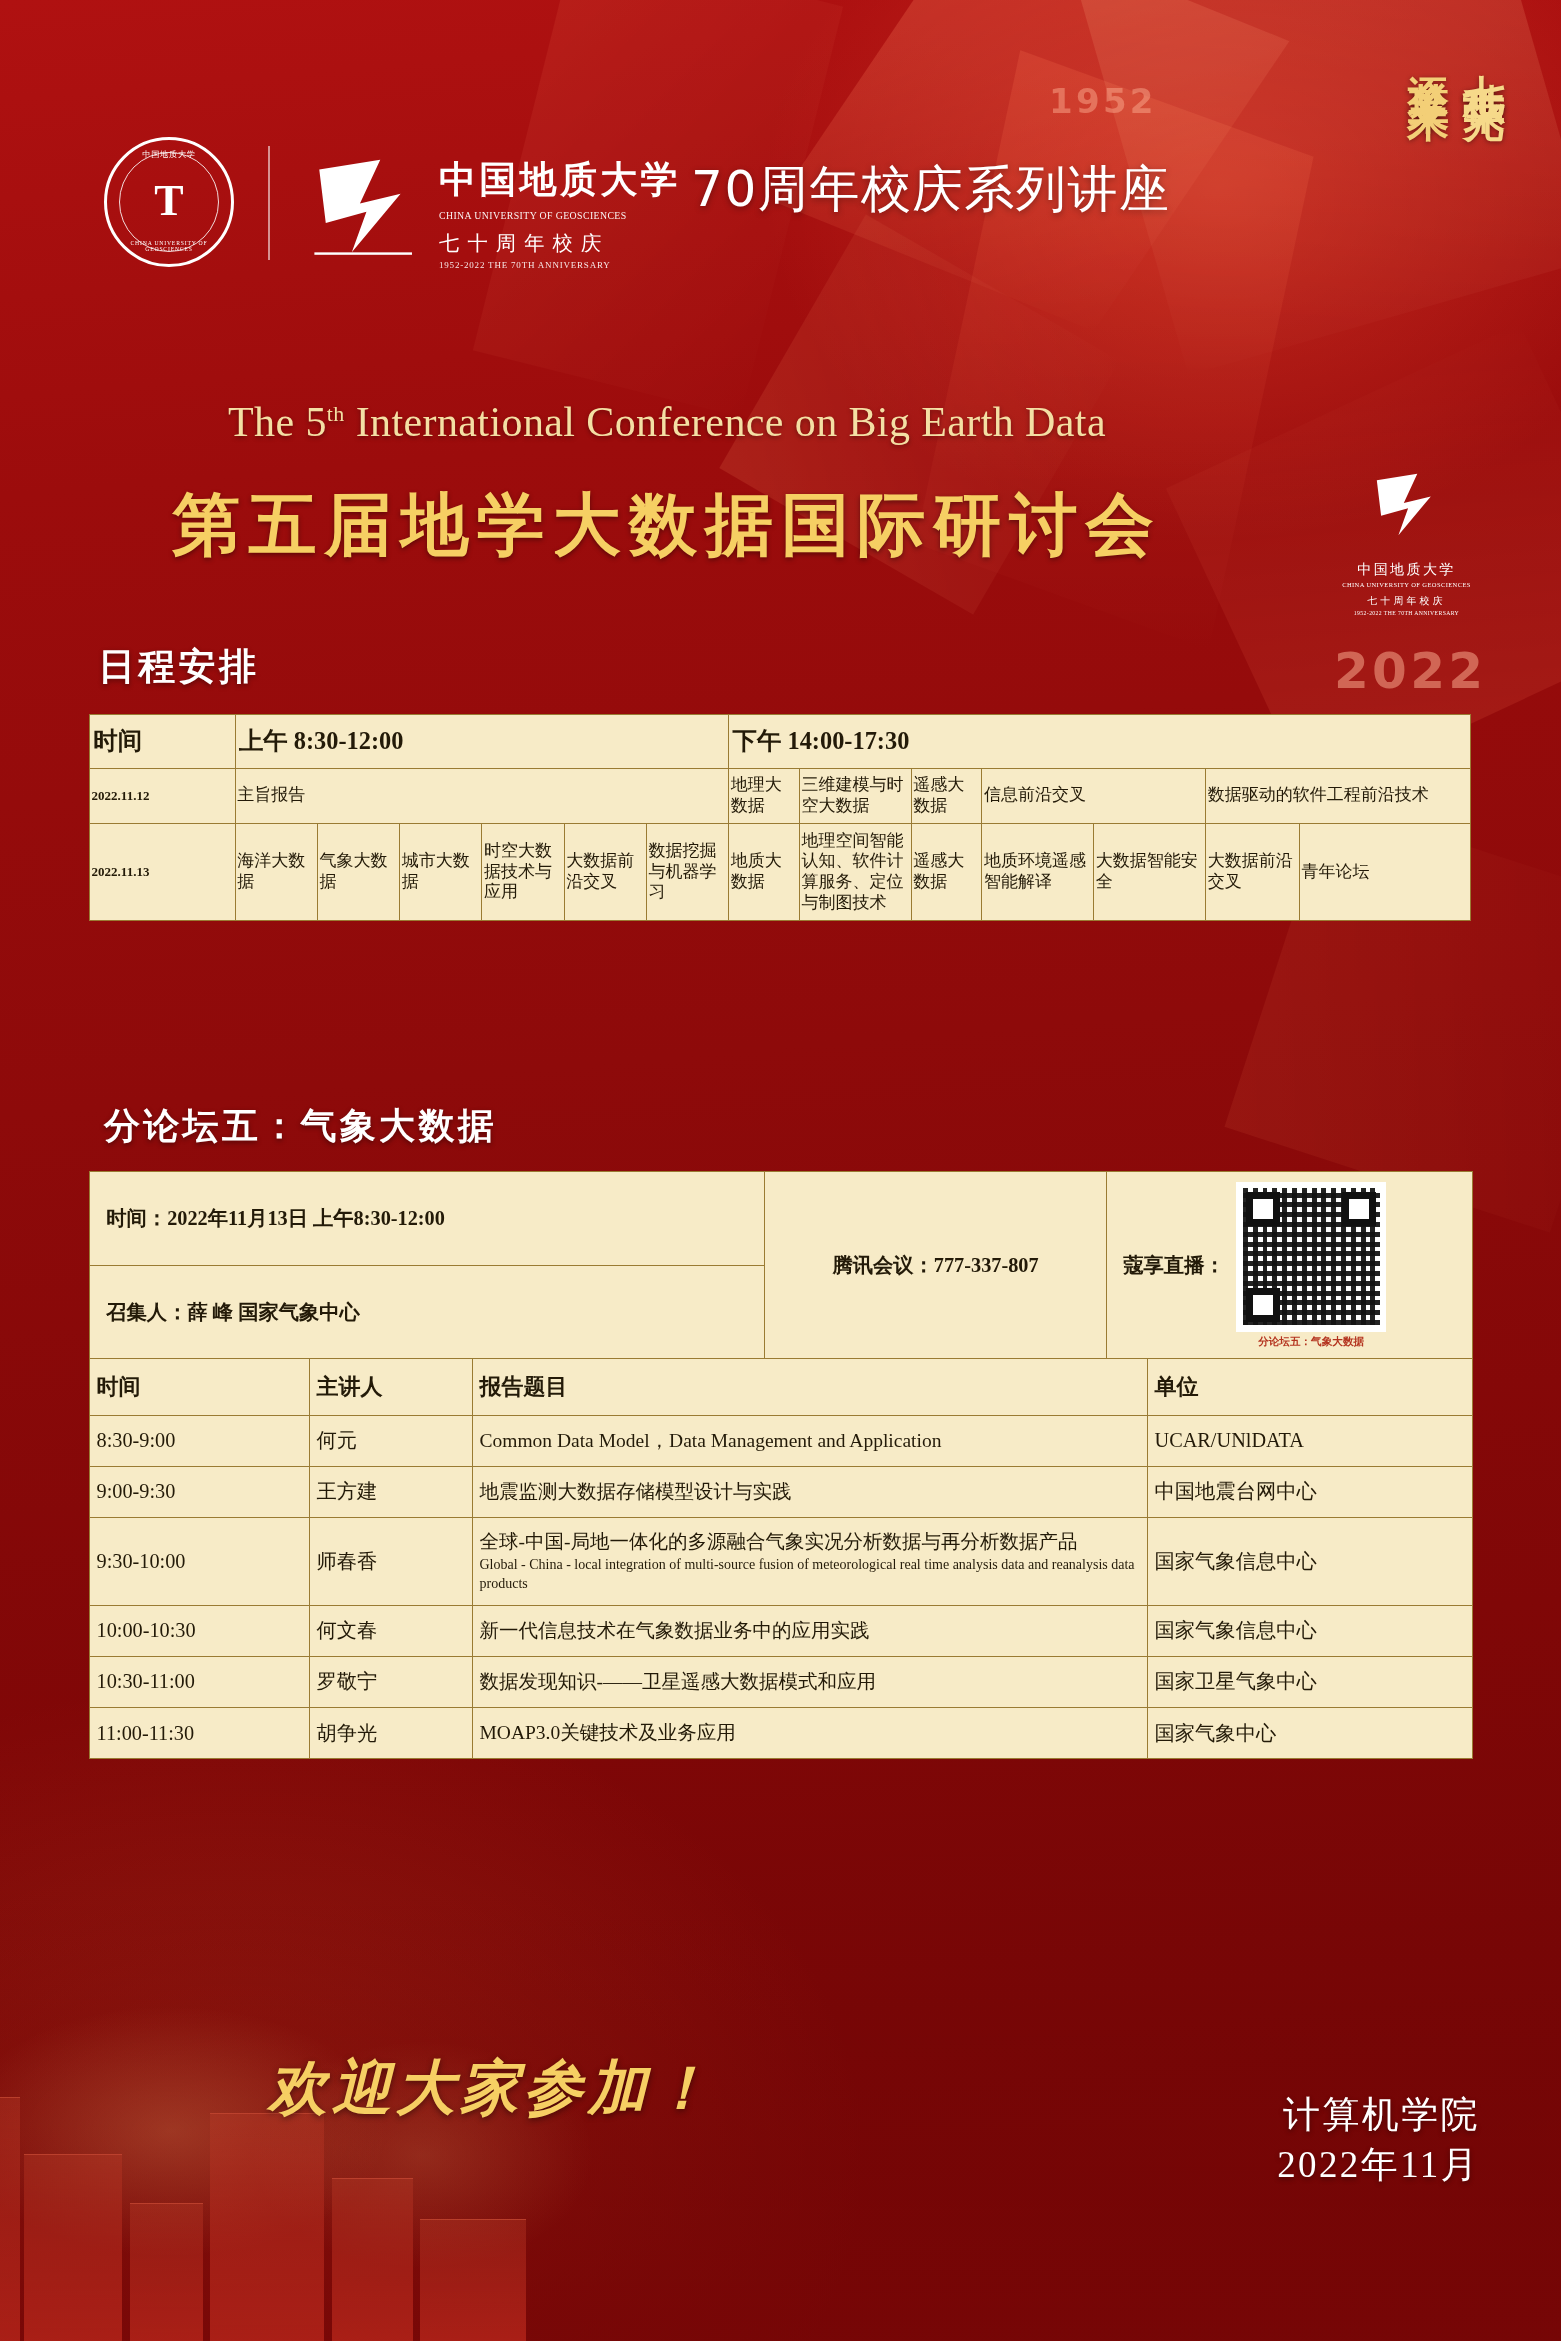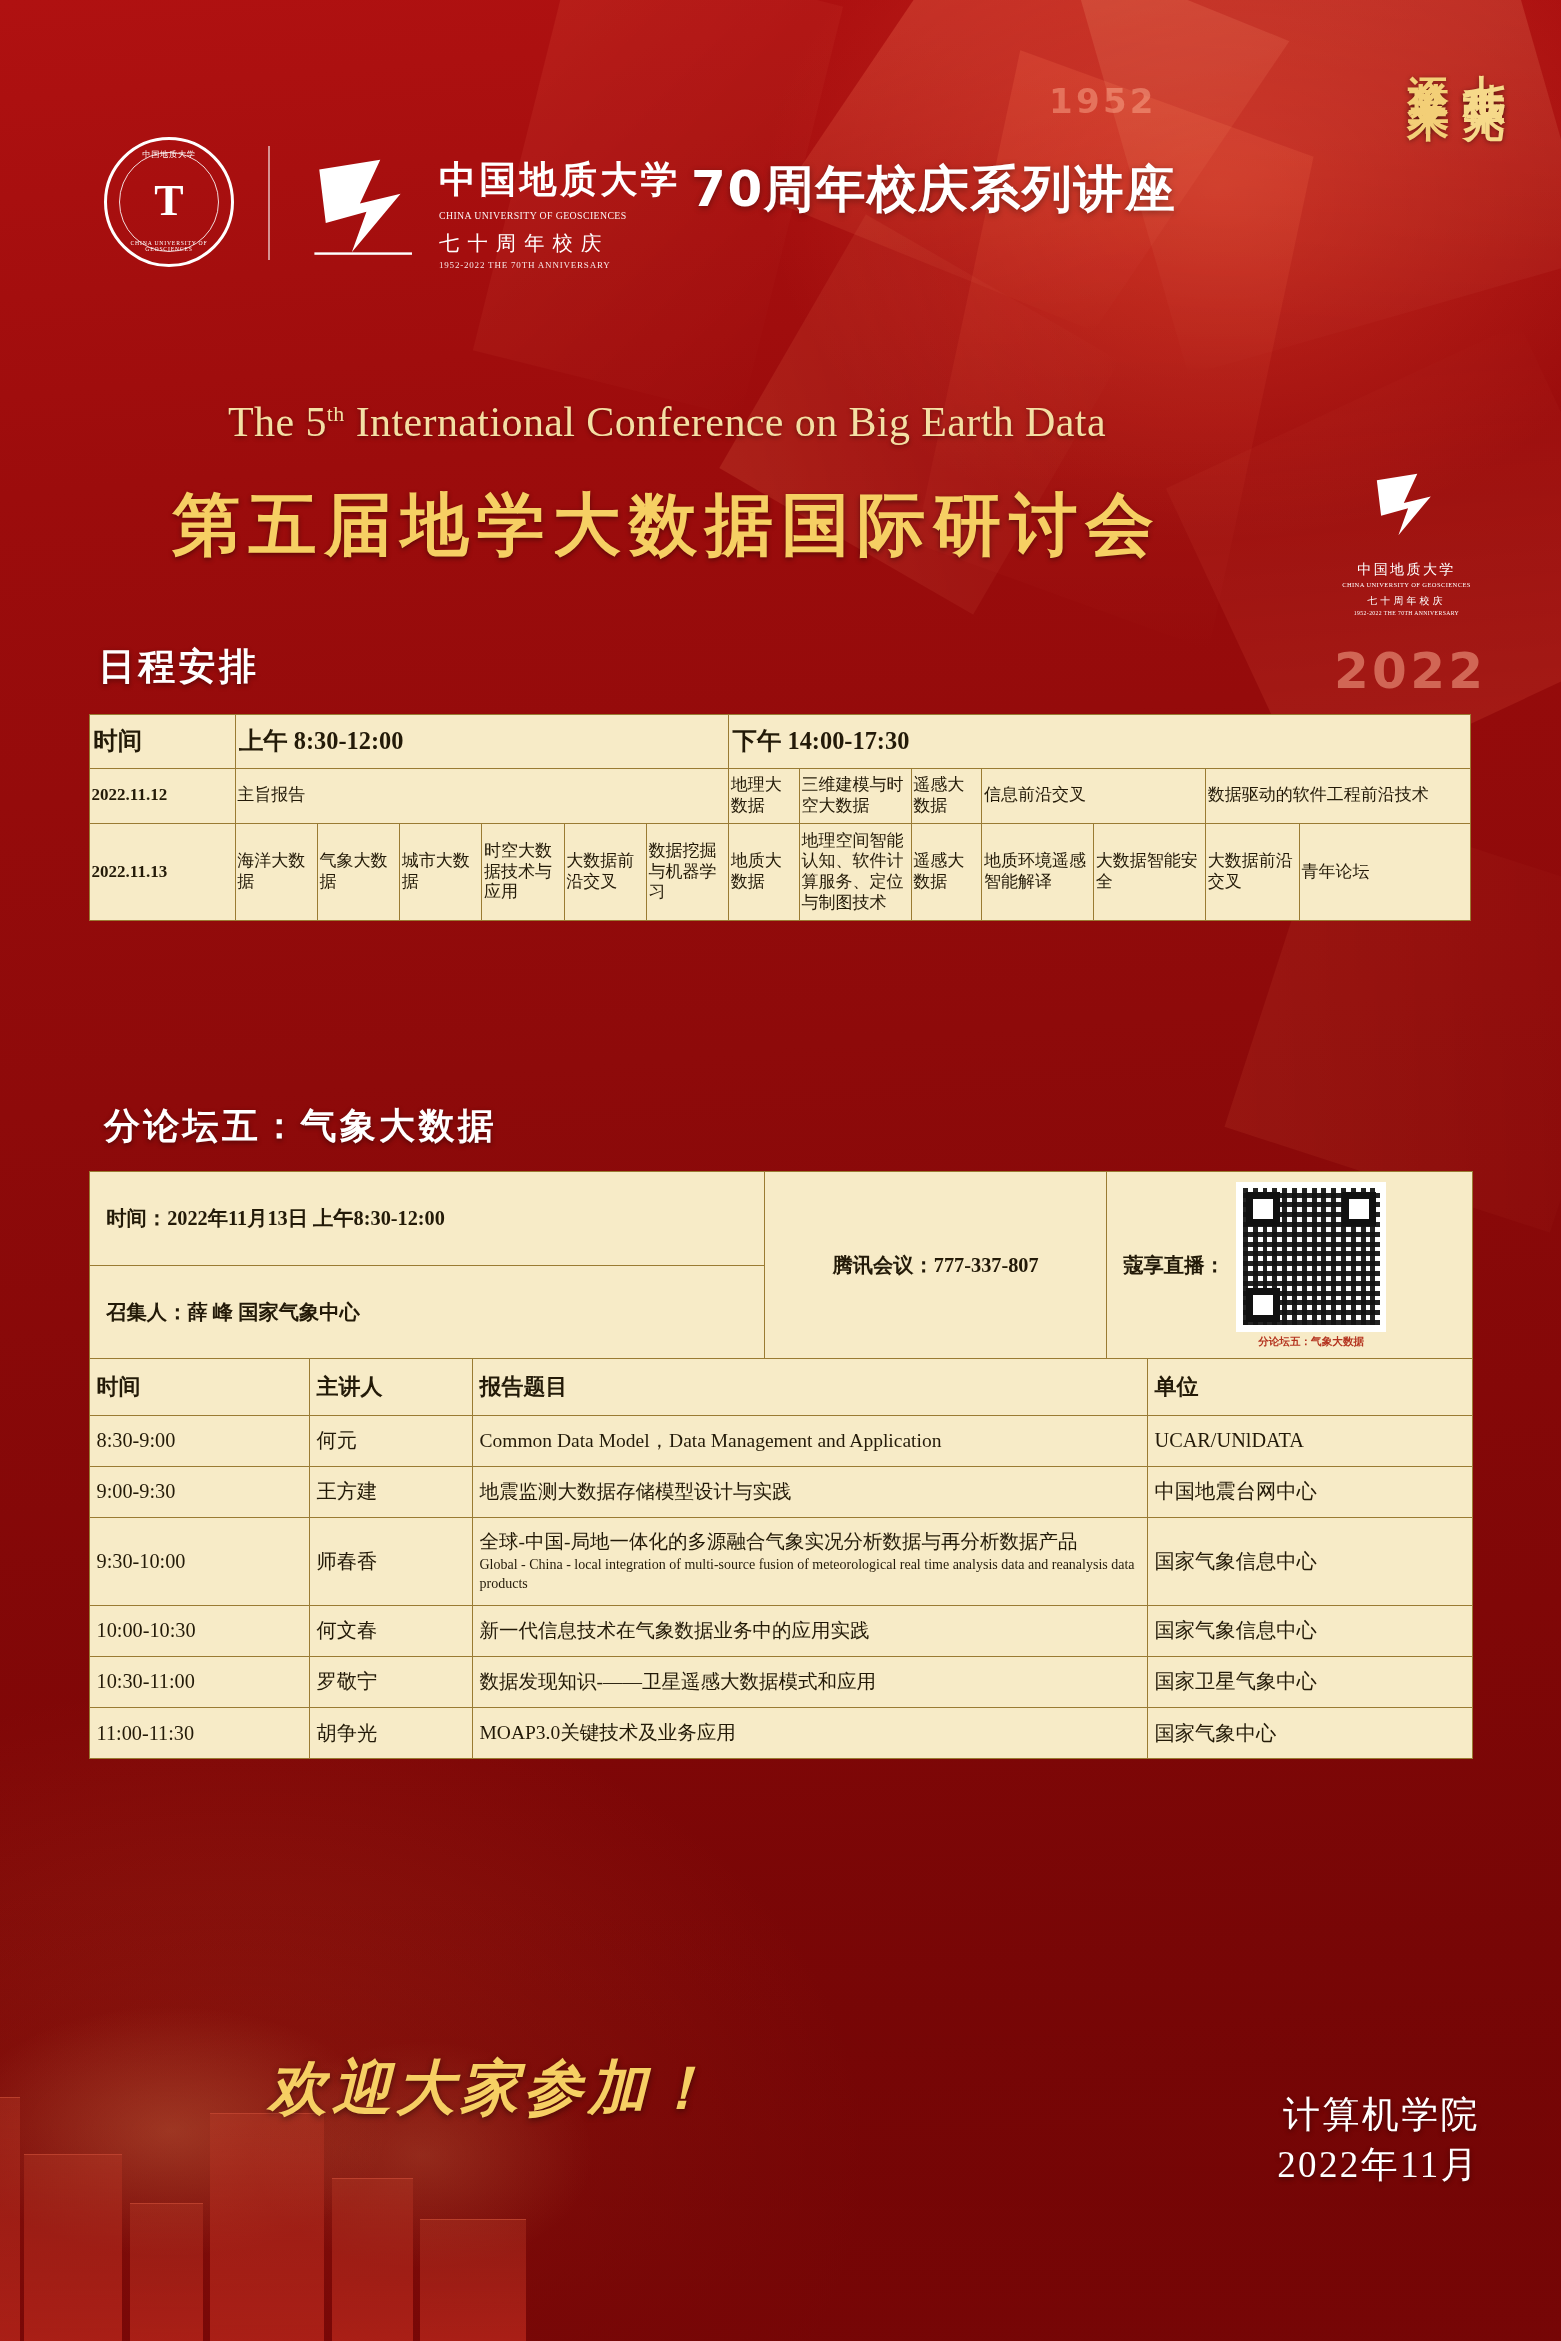--- a/index.html
+++ b/index.html
@@ -100,21 +100,21 @@
   }
   .cug-name {
     position: absolute; left: 439px; top: 33px; color: #fff;
   }
   .cug-name .cn { font-size: 37px; font-weight: bold; letter-spacing: 3.3px; }
   .cug-name .en { font-size: 9.8px; letter-spacing: 0.4px; margin-top: 4.9px; opacity:.95;}
   .cug-name .anniv { font-size: 20.3px; letter-spacing: 8.1px; margin-top: 8.1px; }
   .cug-name .anniv-en { font-size: 9px; letter-spacing: 0.8px; margin-top: 3.3px; opacity: .9;}
   .lecture-title {
     position: absolute; left: 691px; top: 34px;
-    font-size: 50px; font-weight: bold; color: #fff; letter-spacing: 1.6px;
+    font-size: 50px; font-weight: normal; color: #fff; letter-spacing: 1.6px;
     font-family: "DejaVu Sans", sans-serif;
     text-shadow: 0 1.6px 6.5px rgba(0,0,0,.35);
   }
   .year-1952 {
     position: absolute; left: 1049px; top: 81px;
     font-size: 34px; font-weight: bold; color: rgba(255,180,150,.45);
     font-family: "DejaVu Sans", sans-serif; letter-spacing: 3.3px;
   }
   .year-2022 {
     position: absolute; left: 1334px; top: 642px;
@@ -188,21 +188,21 @@
     border: 0.8px solid #9a7b33;
     vertical-align: middle;
     color: #231a08;
     font-family: "Liberation Serif", serif;
   }
   #schedule-table {
     left: 89px; top: 714px; width: 1382px;
   }
   #schedule-table td { font-size: 17px; padding: 6.5px 1.6px; line-height: 1.22; }
   #schedule-table .hdr { font-size: 24.4px; font-weight: bold; padding: 11.4px 3.3px;}
-  #schedule-table .daycol { font-size: 17px; font-weight: bold; }
+  #schedule-table .daycol { font-size: 13px; font-weight: bold; }
 
   #forum-info {
     left: 89px; top: 1171px; width: 1382px;
   }
   #forum-info td {
     font-size: 20.3px;
     font-weight: bold;
     padding: 9.8px 16.3px;
     text-align: left;
   }

